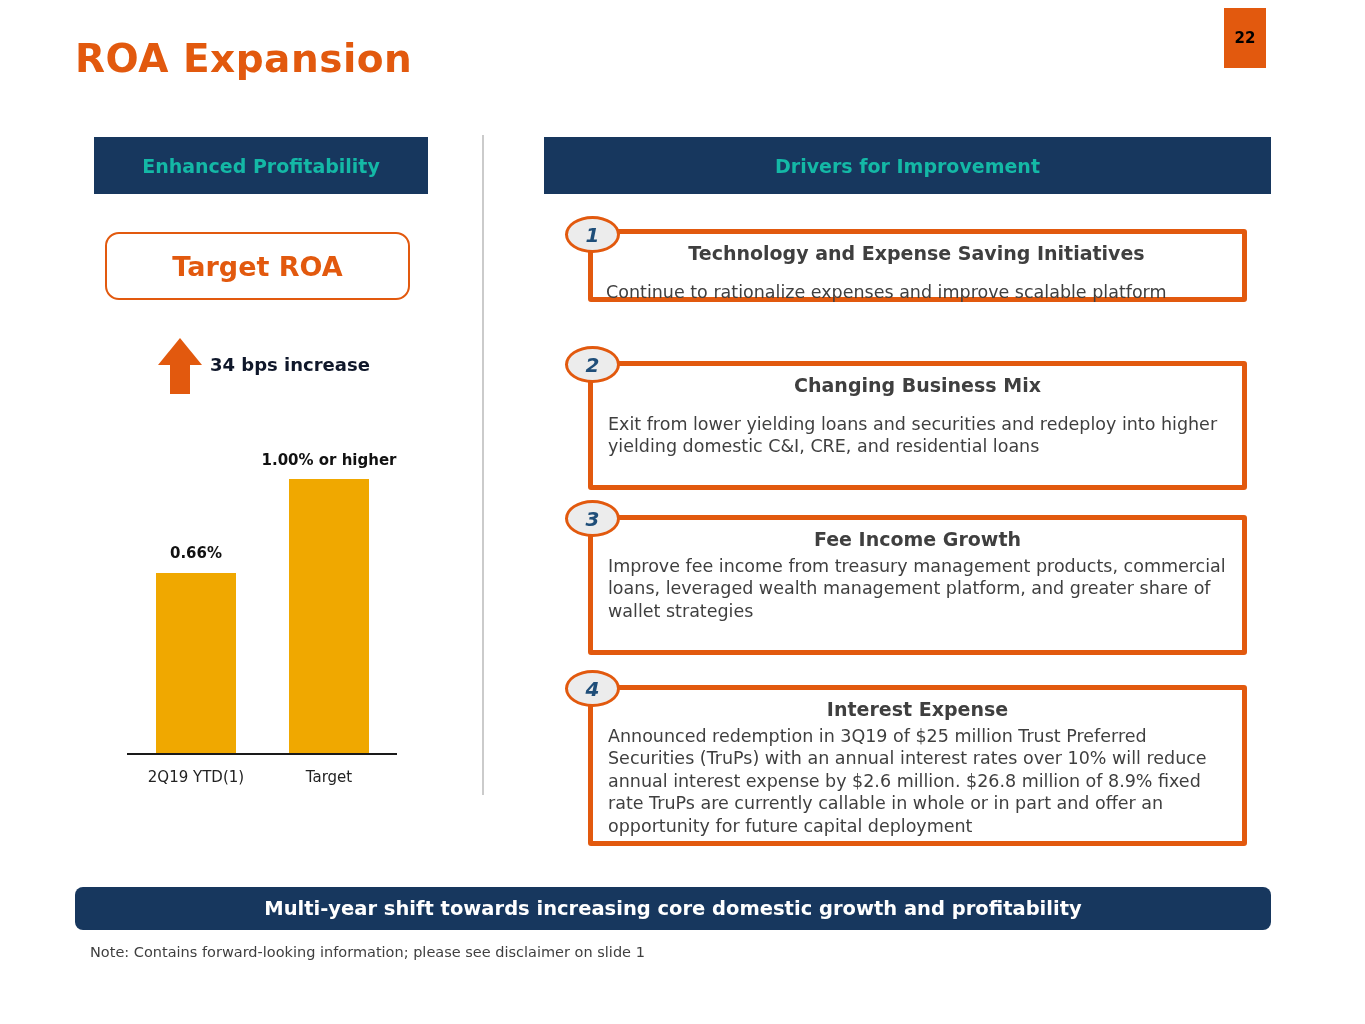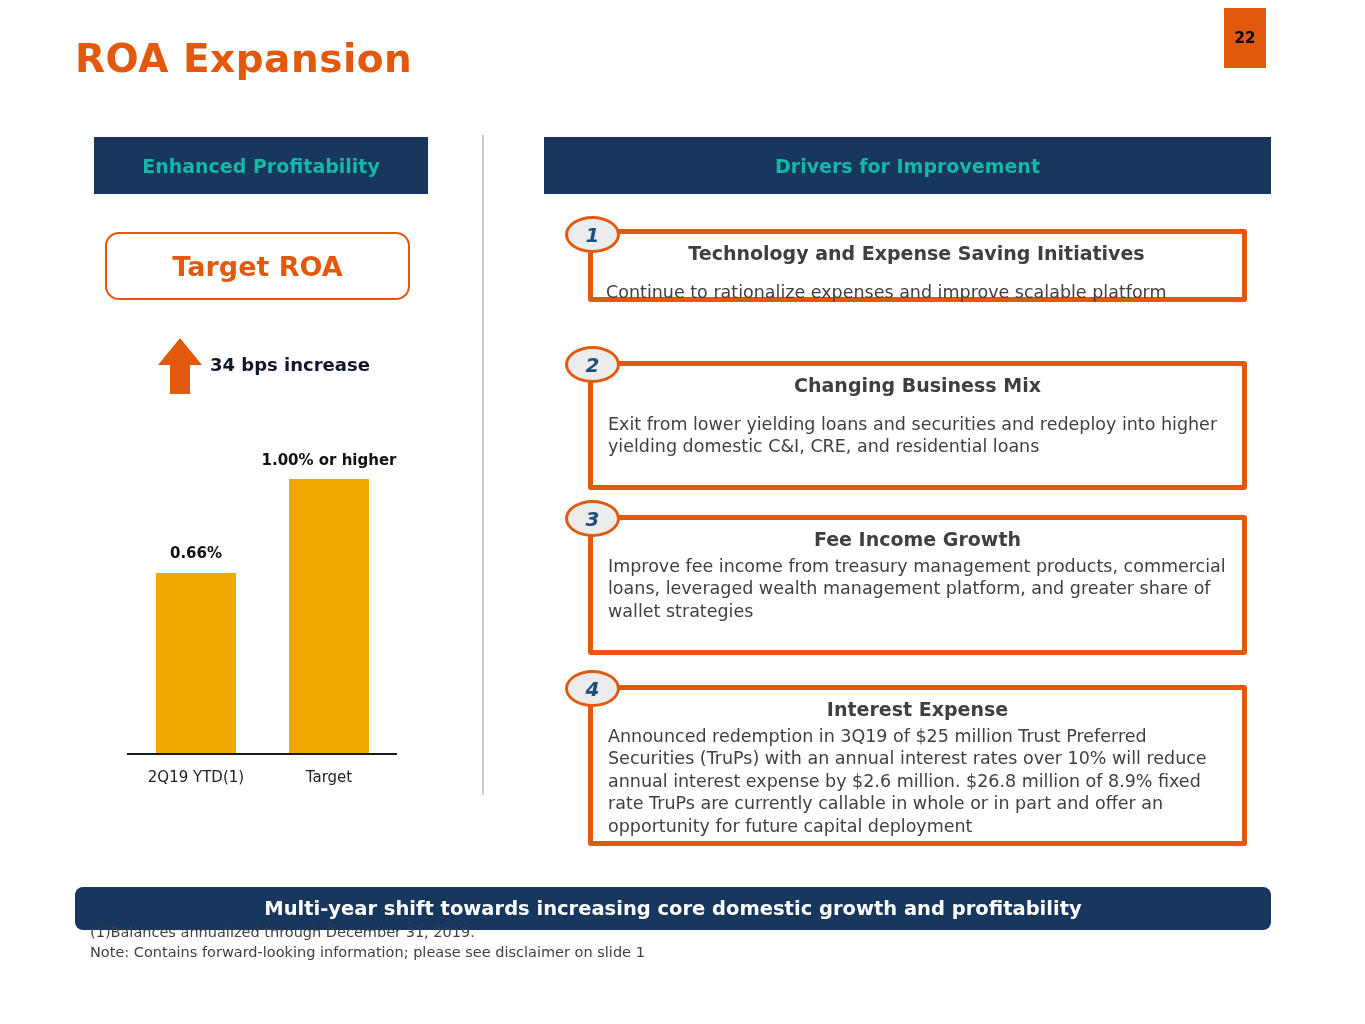--- a/index.html
+++ b/index.html
@@ -154,16 +154,15 @@
     <div class="driver-body gap-sm">Improve fee income from treasury management products, commercial loans, leveraged wealth management platform, and greater share of wallet strategies</div>
   </div>
 
   <div class="driver-badge badge-4">4</div>
   <div class="driver-box b4">
     <div class="driver-title">Interest Expense</div>
     <div class="driver-body gap-sm">Announced redemption in 3Q19 of $25 million Trust Preferred Securities (TruPs) with an annual interest rates over 10% will reduce annual interest expense by $2.6 million. $26.8 million of 8.9% fixed rate TruPs are currently callable in whole or in part and offer an opportunity for future capital deployment</div>
   </div>
 
   <div class="bottom-banner">Multi-year shift towards increasing core domestic growth and profitability</div>
-  <div class="footnote footnote-1">(1)Balances annualized through December 31, 2019.</div>
   <div class="footnote footnote-2">Note: Contains forward-looking information; please see disclaimer on slide 1</div>
 
 </div>
 
 </body></html>

